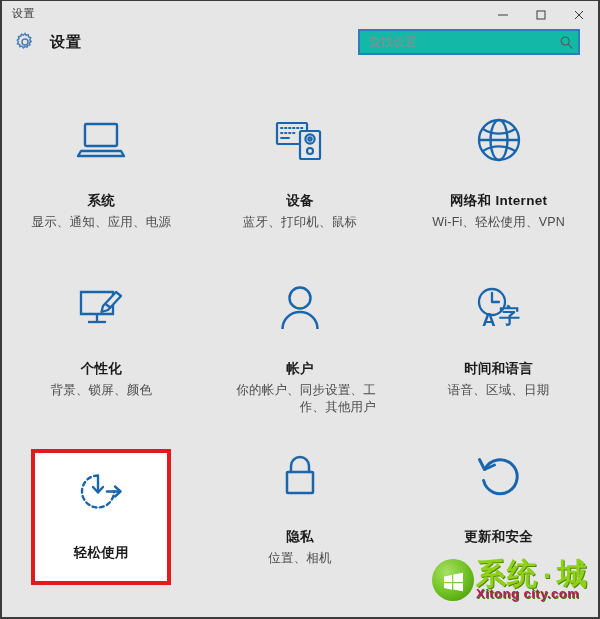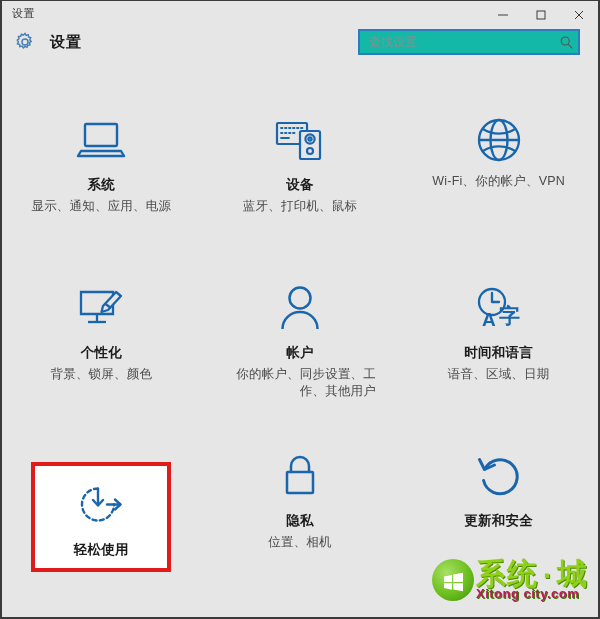--- a/index.html
+++ b/index.html
@@ -137,21 +137,21 @@
   }
   .tile-icon {
     height: 58px;
     display: flex;
     align-items: center;
     justify-content: center;
     color: #1a66ad;
   }
   .tile-icon svg { display: block; }
   .tile-title {
-    margin-top: 8px;
+    margin-top: 24px;
     font-size: 13.5px;
     font-weight: bold;
     color: #1b1b1b;
     text-align: center;
     line-height: 1.25;
     letter-spacing: 0.3px;
   }
   .tile-desc {
     margin-top: 4px;
     font-size: 12.5px;
@@ -161,21 +161,21 @@
     max-width: 152px;
     letter-spacing: 0.2px;
   }
 
   
   .tile.highlight {
     background: #ffffff;
     border: 4px solid #e01b1b;
     width: 140px;
     padding-top: 10px;
-    padding-bottom: 10px;
+    padding-bottom: 19px;
     align-self: center;
     justify-self: center;
   }
   .tile.highlight .tile-desc { max-width: 124px; }
 
   
   .watermark {
     position: absolute;
     right: 10px;
     bottom: 16px;
@@ -307,21 +307,22 @@
     <div class="tile">
       <div class="tile-icon">
         <svg width="46" height="46" viewBox="0 0 46 46" fill="none" stroke="#1a66ad" stroke-width="2.3">
           <circle cx="23" cy="23" r="20"></circle>
           <ellipse cx="23" cy="23" rx="8.5" ry="20"></ellipse>
           <line x1="3" y1="23" x2="43" y2="23"></line>
           <path d="M7 12c4.5 3 10 4.6 16 4.6S34.5 15 39 12"></path>
           <path d="M7 34c4.5-3 10-4.6 16-4.6S34.5 31 39 34"></path>
         </svg>
       </div>
-      <div class="tile-desc">Wi-Fi、你的帐户、VPN</div>
+      <div class="tile-title">网络和 Internet</div>
+      <div class="tile-desc">Wi-Fi、轻松使用、VPN</div>
     </div>
 
     <div class="tile">
       <div class="tile-icon">
         <svg width="52" height="44" viewBox="0 0 52 44" fill="none" stroke="#1a66ad" stroke-width="2.3">
           <path d="M6 6h32v22H6z"></path>
           <line x1="22" y1="28" x2="22" y2="36"></line>
           <line x1="13" y1="36" x2="31" y2="36"></line>
           <path d="M28 20l13-14 5 4-13 14-6.5 2z" fill="#e6e6e6" stroke-linejoin="round"></path>
           <line x1="30.5" y1="18" x2="36" y2="22"></line>

